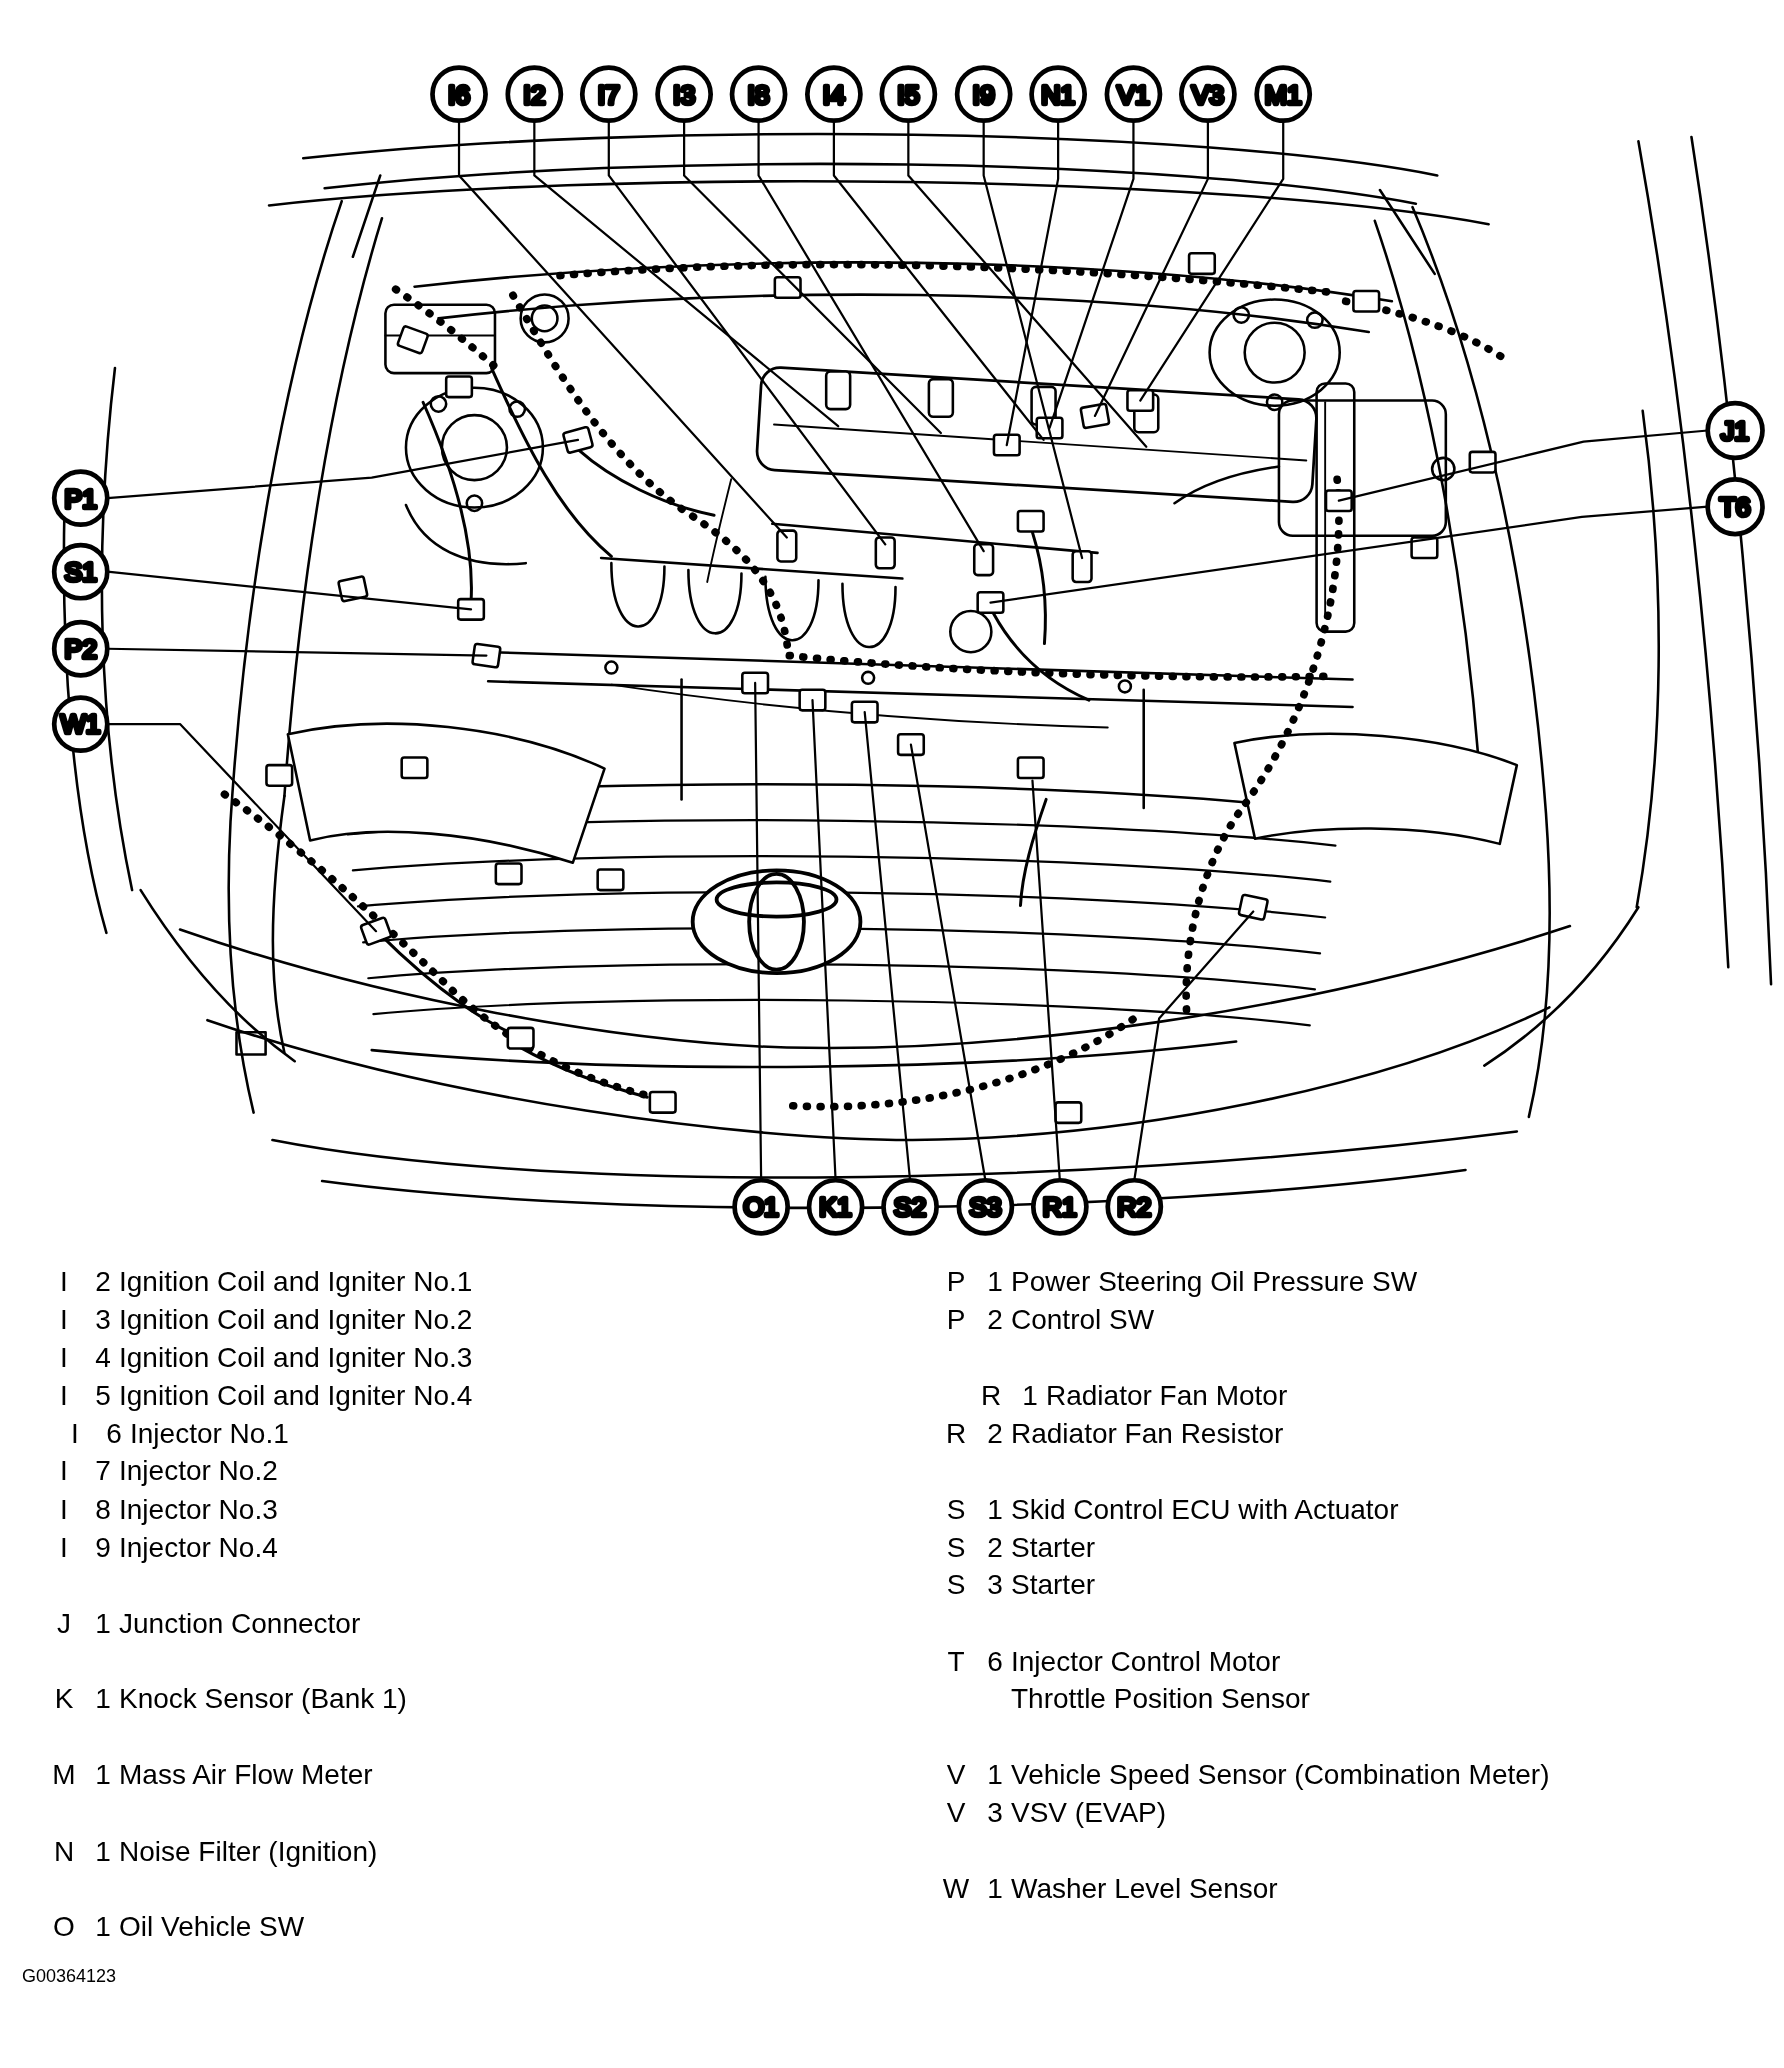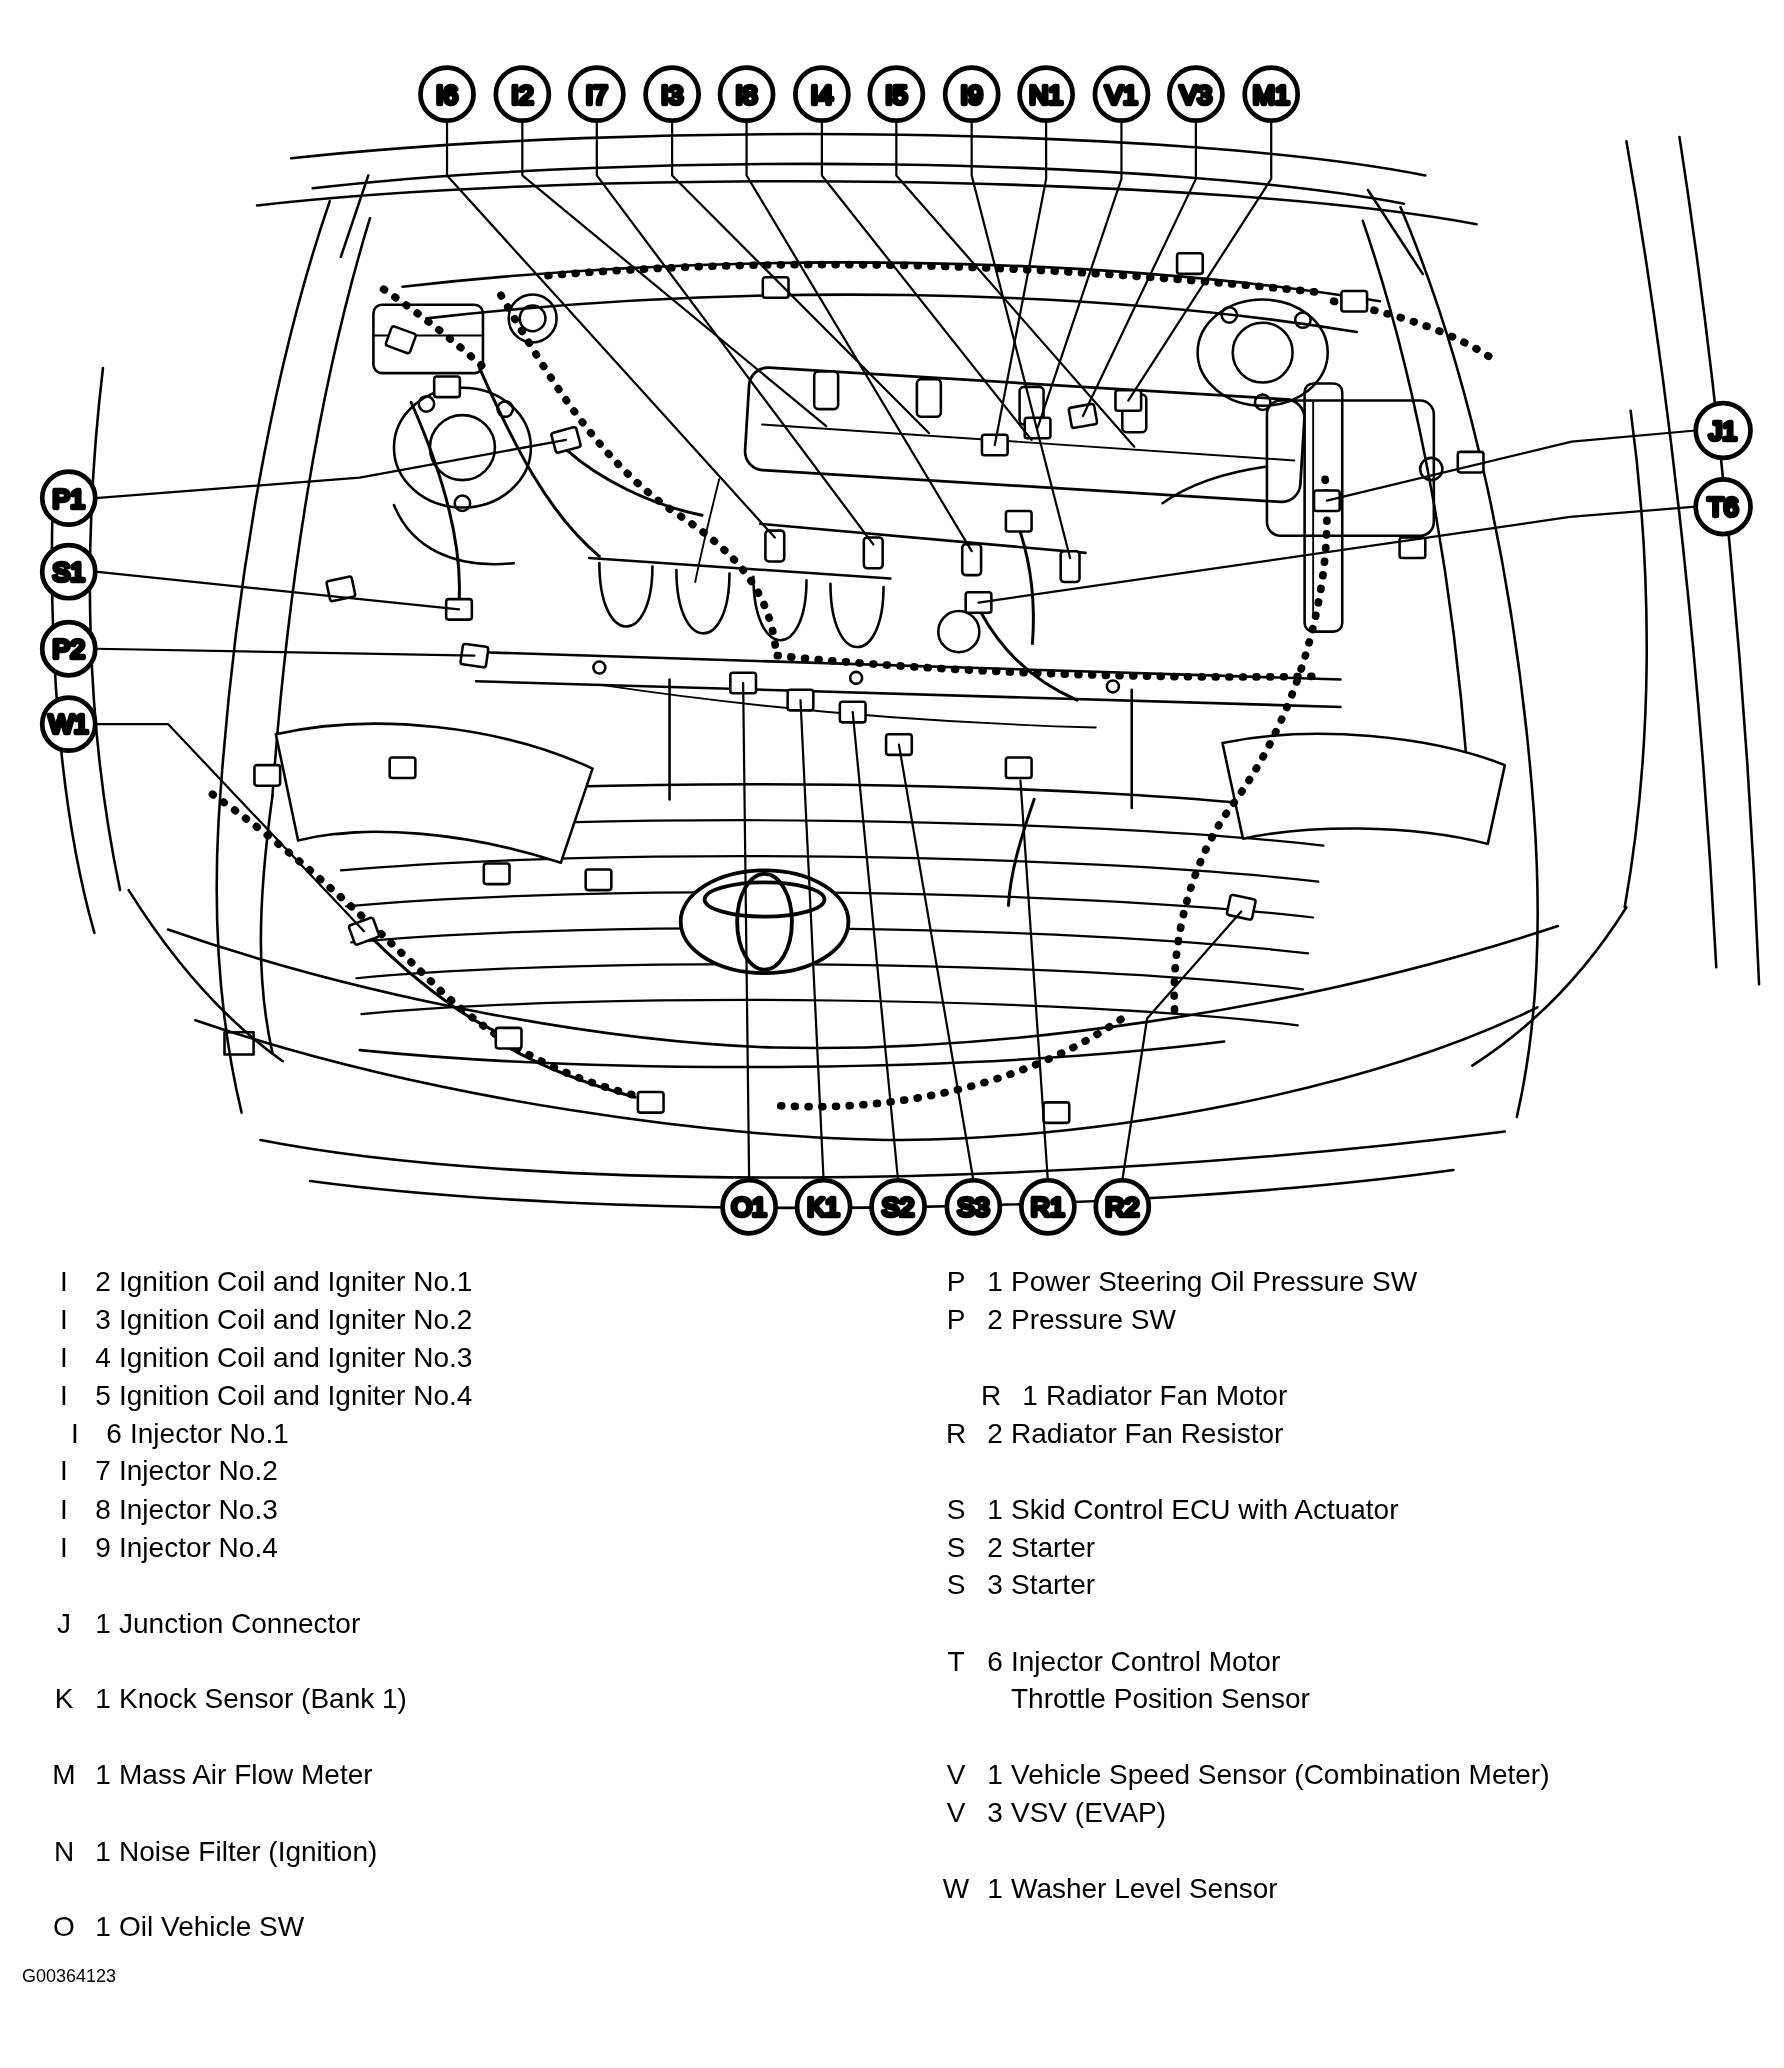--- a/index.html
+++ b/index.html
@@ -1,18 +1,18 @@
 <!DOCTYPE html>
 <html style="font-size:13.7px"><head>
 <meta charset="utf-8">
 <style>
   html,body{margin:0;padding:0;background:#e8e8e8;}
   .page{position:relative;width:1785px;height:2068px;background:#ffffff;overflow:hidden;
         font-family:"Liberation Sans", sans-serif;color:#000;}
-  .diagram{position:absolute;left:0;top:0;width:1417px;height:1241px;}
+  .diagram{position:absolute;left:12px;top:0;width:1417px;height:1241px;}
   svg{display:block;}
   svg text.co{font-family:"Liberation Sans",sans-serif;font-size:31px;font-weight:500;fill:#000;}
   .legend-row{position:absolute;white-space:nowrap;font-size:28px;line-height:34px;text-align:center;}
   .lg-letter{display:inline-block;width:46px;}
   .lg-num{display:inline-block;width:32px;}
   .fig-code{position:absolute;left:22px;top:1966px;font-size:18px;}
 </style>
 </head>
 <body>
 
@@ -347,21 +347,21 @@
       <div class="legend-row" style="left:41px;top:1531px"><span class="lg-letter">I</span><span class="lg-num">9</span><span>Injector No.4</span></div>
       <div class="legend-row" style="left:41px;top:1607px"><span class="lg-letter">J</span><span class="lg-num">1</span><span>Junction Connector</span></div>
       <div class="legend-row" style="left:41px;top:1682px"><span class="lg-letter">K</span><span class="lg-num">1</span><span>Knock Sensor (Bank 1)</span></div>
       <div class="legend-row" style="left:41px;top:1758px"><span class="lg-letter">M</span><span class="lg-num">1</span><span>Mass Air Flow Meter</span></div>
       <div class="legend-row" style="left:41px;top:1835px"><span class="lg-letter">N</span><span class="lg-num">1</span><span>Noise Filter (Ignition)</span></div>
       <div class="legend-row" style="left:41px;top:1910px"><span class="lg-letter">O</span><span class="lg-num">1</span><span>Oil Vehicle SW</span></div>
     </div>
 
     <div>
       <div class="legend-row" style="left:933px;top:1265px"><span class="lg-letter">P</span><span class="lg-num">1</span><span>Power Steering Oil Pressure SW</span></div>
-      <div class="legend-row" style="left:933px;top:1303px"><span class="lg-letter">P</span><span class="lg-num">2</span><span>Pressure SW</span></div>
+      <div class="legend-row" style="left:933px;top:1303px"><span class="lg-letter">P</span><span class="lg-num">2</span><span>Control SW</span></div>
       <div class="legend-row" style="left:968px;top:1379px"><span class="lg-letter">R</span><span class="lg-num">1</span><span>Radiator Fan Motor</span></div>
       <div class="legend-row" style="left:933px;top:1417px"><span class="lg-letter">R</span><span class="lg-num">2</span><span>Radiator Fan Resistor</span></div>
       <div class="legend-row" style="left:933px;top:1493px"><span class="lg-letter">S</span><span class="lg-num">1</span><span>Skid Control ECU with Actuator</span></div>
       <div class="legend-row" style="left:933px;top:1531px"><span class="lg-letter">S</span><span class="lg-num">2</span><span>Starter</span></div>
       <div class="legend-row" style="left:933px;top:1568px"><span class="lg-letter">S</span><span class="lg-num">3</span><span>Starter</span></div>
       <div class="legend-row" style="left:933px;top:1645px"><span class="lg-letter">T</span><span class="lg-num">6</span><span>Injector Control Motor</span></div>
       <div class="legend-row" style="left:1011px;top:1682px"><span>Throttle Position Sensor</span></div>
       <div class="legend-row" style="left:933px;top:1758px"><span class="lg-letter">V</span><span class="lg-num">1</span><span>Vehicle Speed Sensor (Combination Meter)</span></div>
       <div class="legend-row" style="left:933px;top:1796px"><span class="lg-letter">V</span><span class="lg-num">3</span><span>VSV (EVAP)</span></div>
       <div class="legend-row" style="left:933px;top:1872px"><span class="lg-letter">W</span><span class="lg-num">1</span><span>Washer Level Sensor</span></div>

